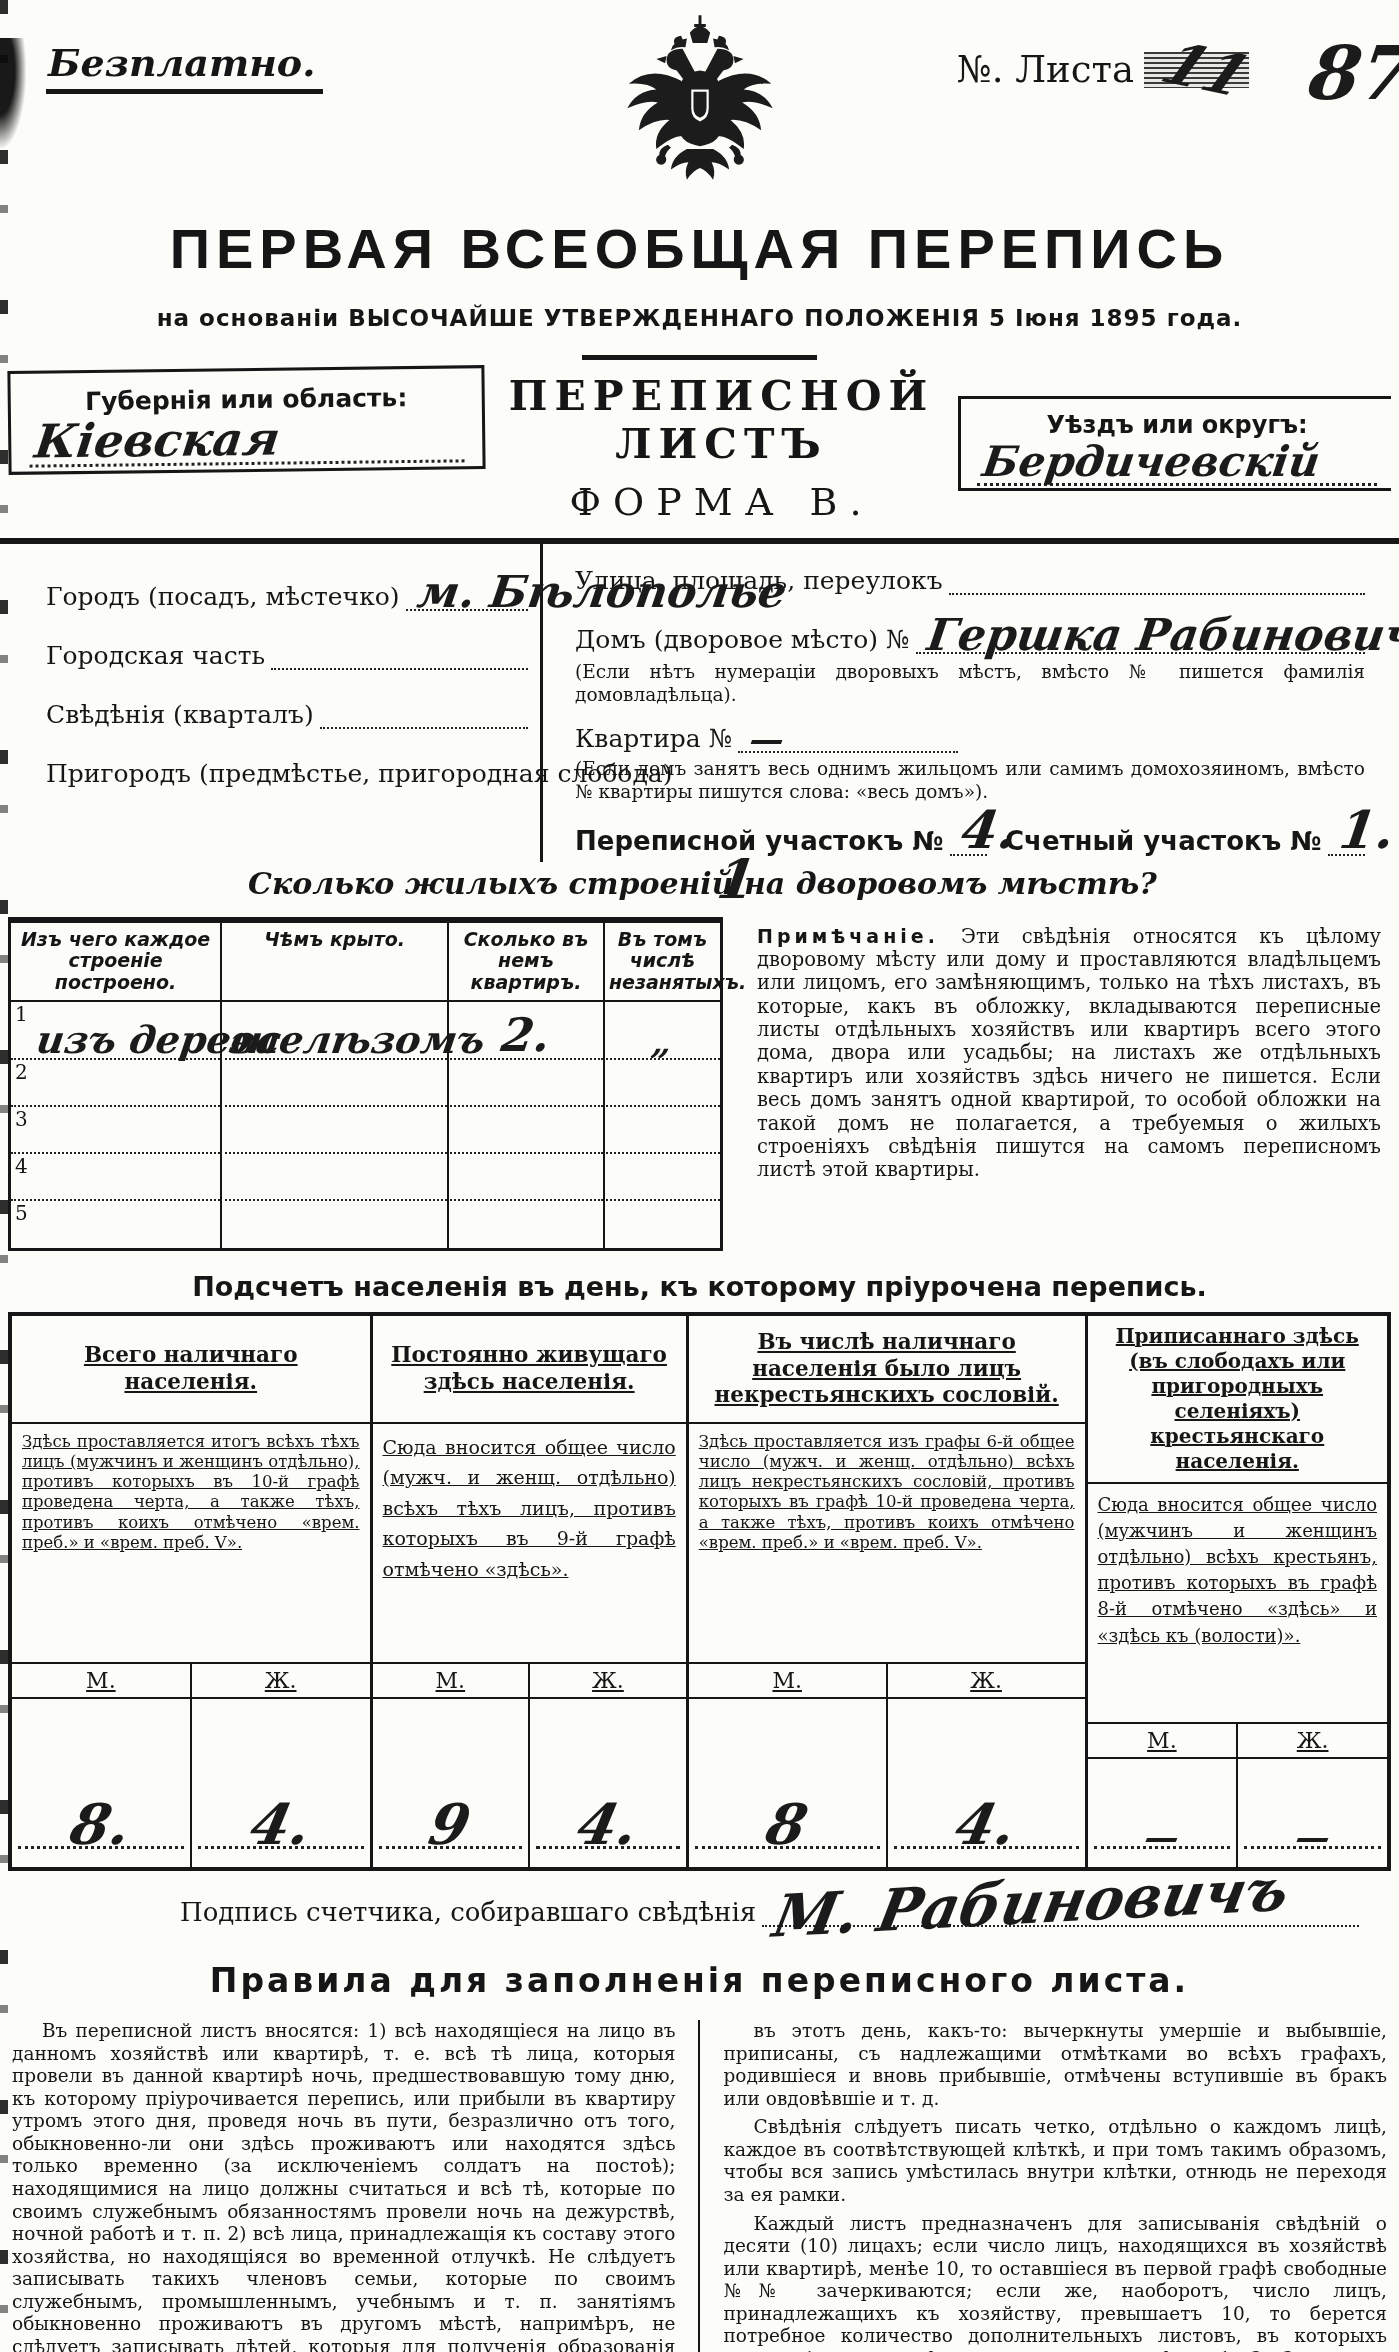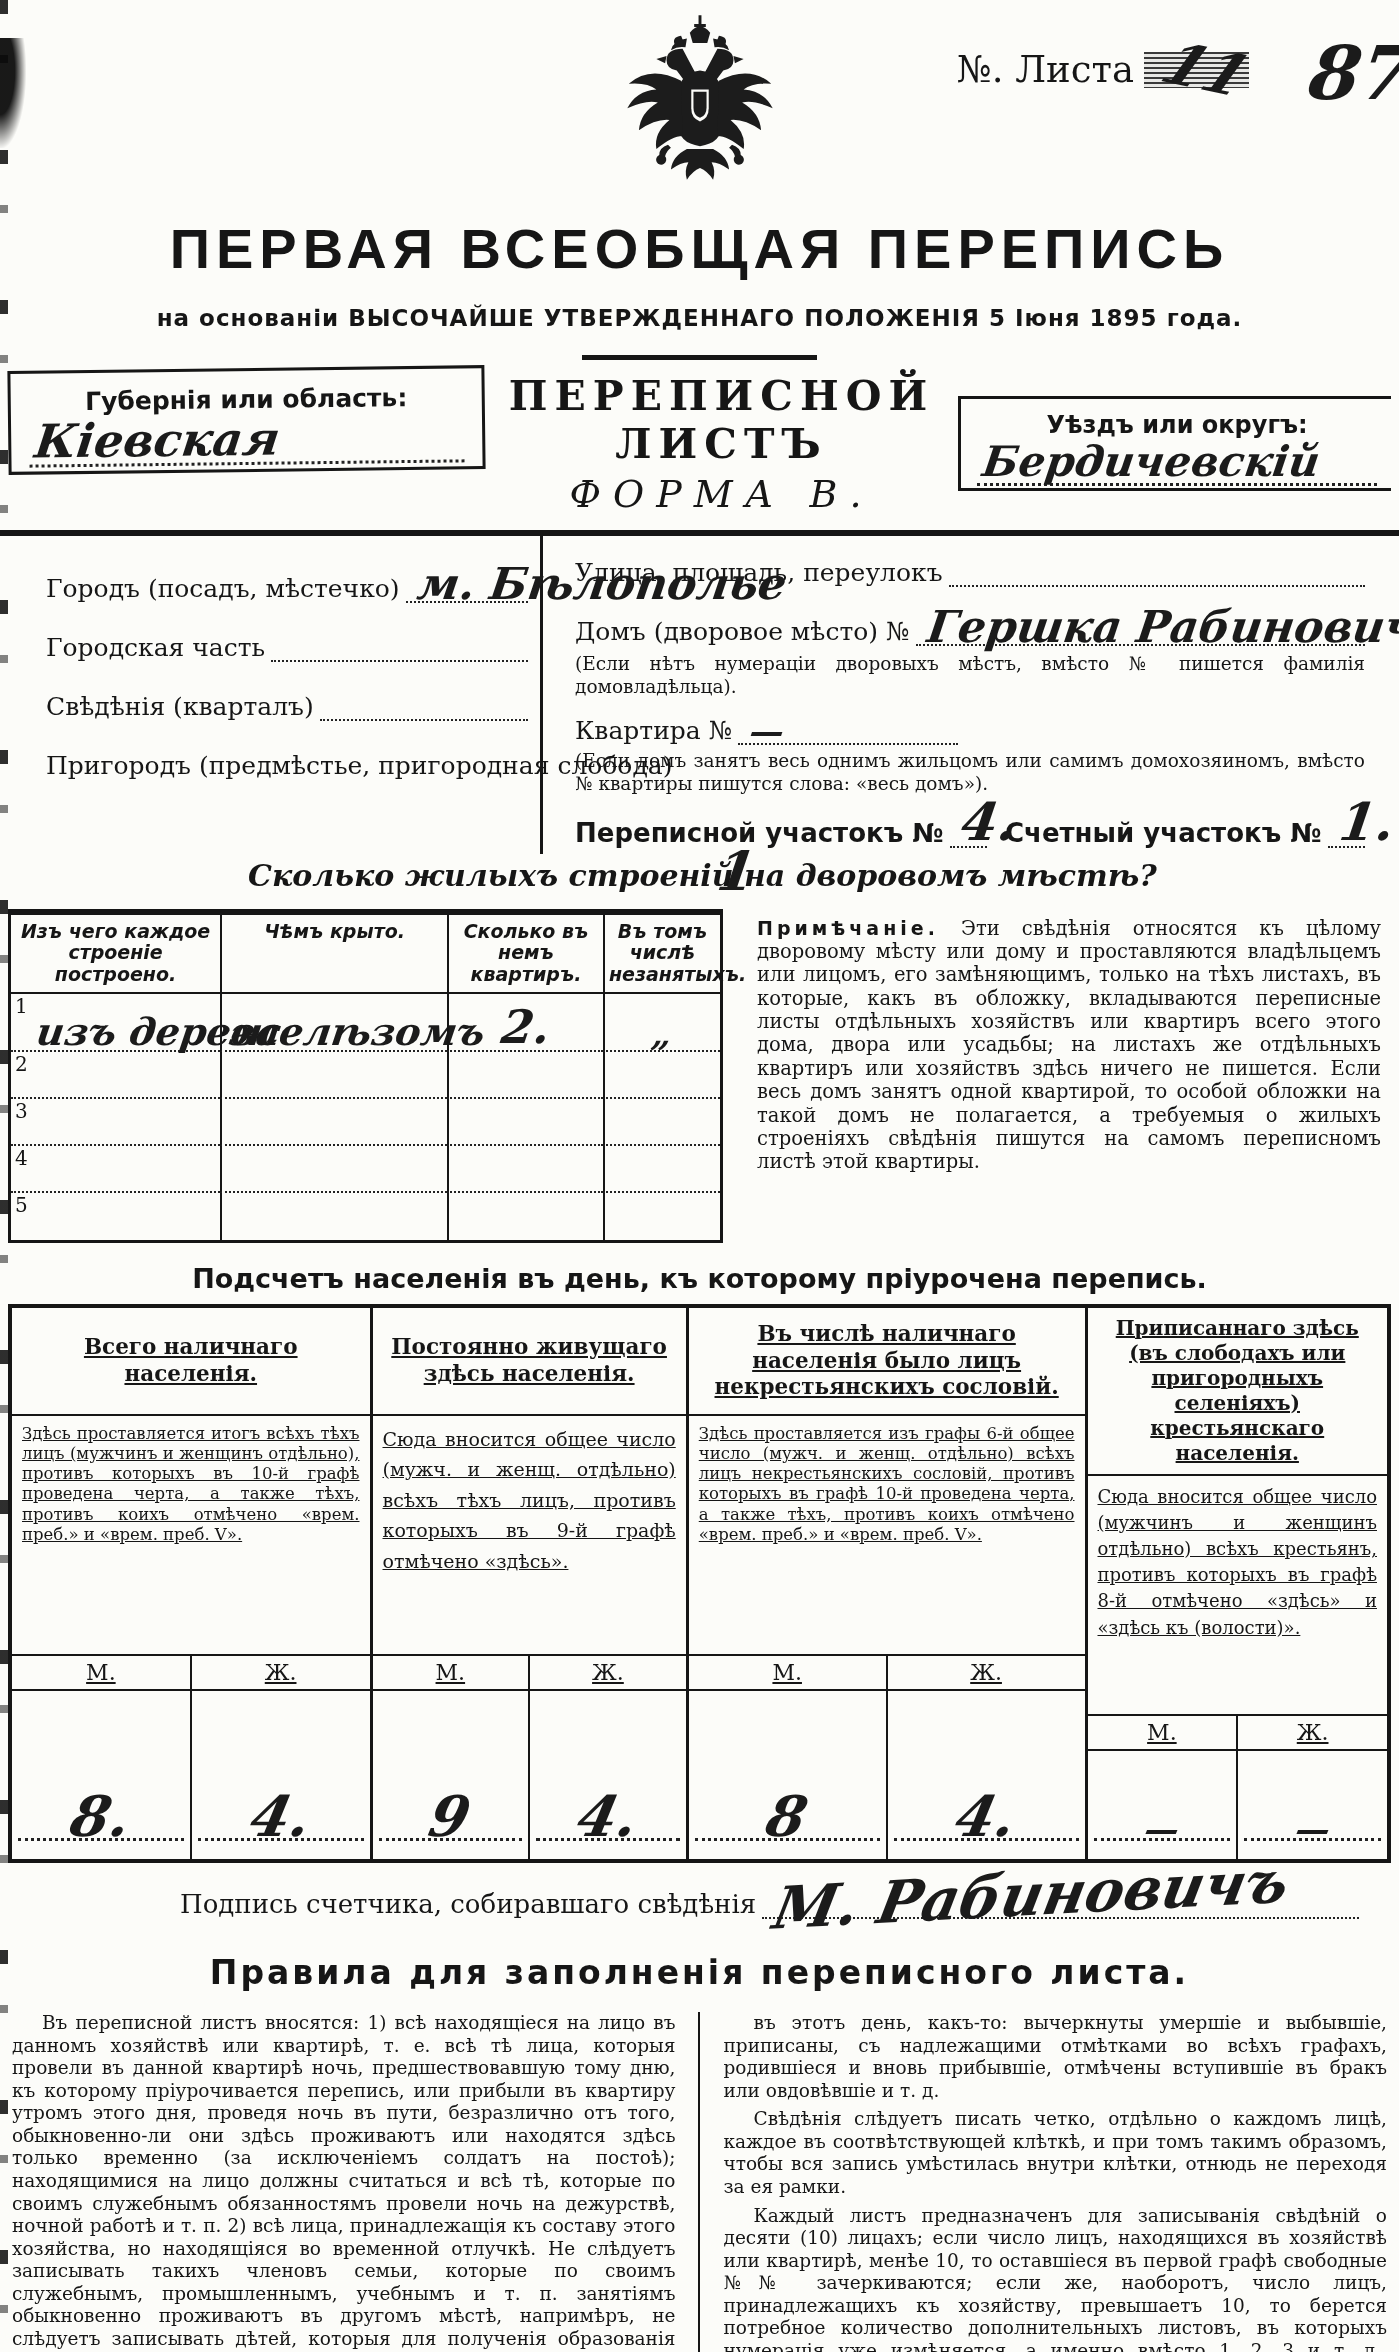--- a/index.html
+++ b/index.html
@@ -53,21 +53,21 @@
 
   
   .region-row{display:flex;align-items:flex-start;padding:0 8px;margin-top:2px;}
   .gub-box{width:435px;border:3px solid #161616;padding:14px 18px 4px 18px;transform:rotate(-.7deg);}
   .box-label{font-family:"DejaVu Sans",sans-serif;font-weight:bold;font-size:25px;text-align:center;}
   .gub-box .fill,.uyezd-box .fill{border-bottom:3px dotted #222;margin-top:2px;padding:0 6px;line-height:1;}
   .hand{font-family:"DejaVu Serif",serif;font-style:italic;font-weight:bold;display:inline-block;transform:skewX(-8deg);color:#1b1b1b;}
   .gub-box .hand{font-size:46px;}
   .form-center{flex:1;text-align:center;padding-top:4px;}
   .form-t1{font-size:41px;font-weight:bold;letter-spacing:7px;}
-  .form-t2{font-size:38px;letter-spacing:12px;margin-top:4px;font-style:italic;}
+  .form-t2{font-size:38px;letter-spacing:12px;margin-top:12px;}
   .uyezd-box{width:400px;border:3px solid #161616;border-right:none;padding:12px 14px 2px 16px;margin-top:28px;}
   .uyezd-box .box-label{font-size:24px;}
   .uyezd-box .hand{font-size:42px;}
 
   
   .addr{display:flex;border-top:6px solid #161616;margin-top:14px;}
   .addr-left{width:540px;padding:14px 12px 6px 46px;box-sizing:border-box;}
   .addr-right{flex:1;border-left:3px solid #161616;padding:16px 34px 6px 32px;box-sizing:border-box;}
   .field{display:flex;align-items:flex-end;margin:24px 0 30px 0;font-size:25px;}
   .field .lbl{white-space:nowrap;}
@@ -137,20 +137,21 @@
   .rcol p{margin:0 0 6px 0;text-indent:30px;}
 </style>
 </head>
 <body>
 
 <div class="page">
   <div class="edge-smudge"></div>
   <div class="corner-blob"></div>
 
   <div class="header">
+    <div class="free">Безплатно.</div>
 
     <div class="eagle">
       <svg width="160" height="200" viewBox="0 0 220 270" fill="#1c1c1c" stroke="none">
         <path d="M108 2 l4 0 0 12 6 0 0 4 -6 0 0 8 -4 0 0 -8 -6 0 0 -4 6 0 z"></path>
         <path d="M96 26 q14 -18 28 0 l-4 14 -20 0 z"></path>
         <path d="M92 34 q-18 2 -22 16 q10 -6 20 -4 z M128 34 q18 2 22 16 q-10 -6 -20 -4 z"></path>
         <path d="M76 44 q-6 -12 8 -14 l4 10 z M144 44 q6 -12 -8 -14 l-4 10 z"></path>
         <path d="M86 48 q-22 0 -22 16 q0 12 14 14 l12 16 16 -8 z"></path>
         <path d="M134 48 q22 0 22 16 q0 12 -14 14 l-12 16 -16 -8 z"></path>
         <path d="M64 58 l-14 4 12 6 z M156 58 l14 4 -12 6 z"></path>

